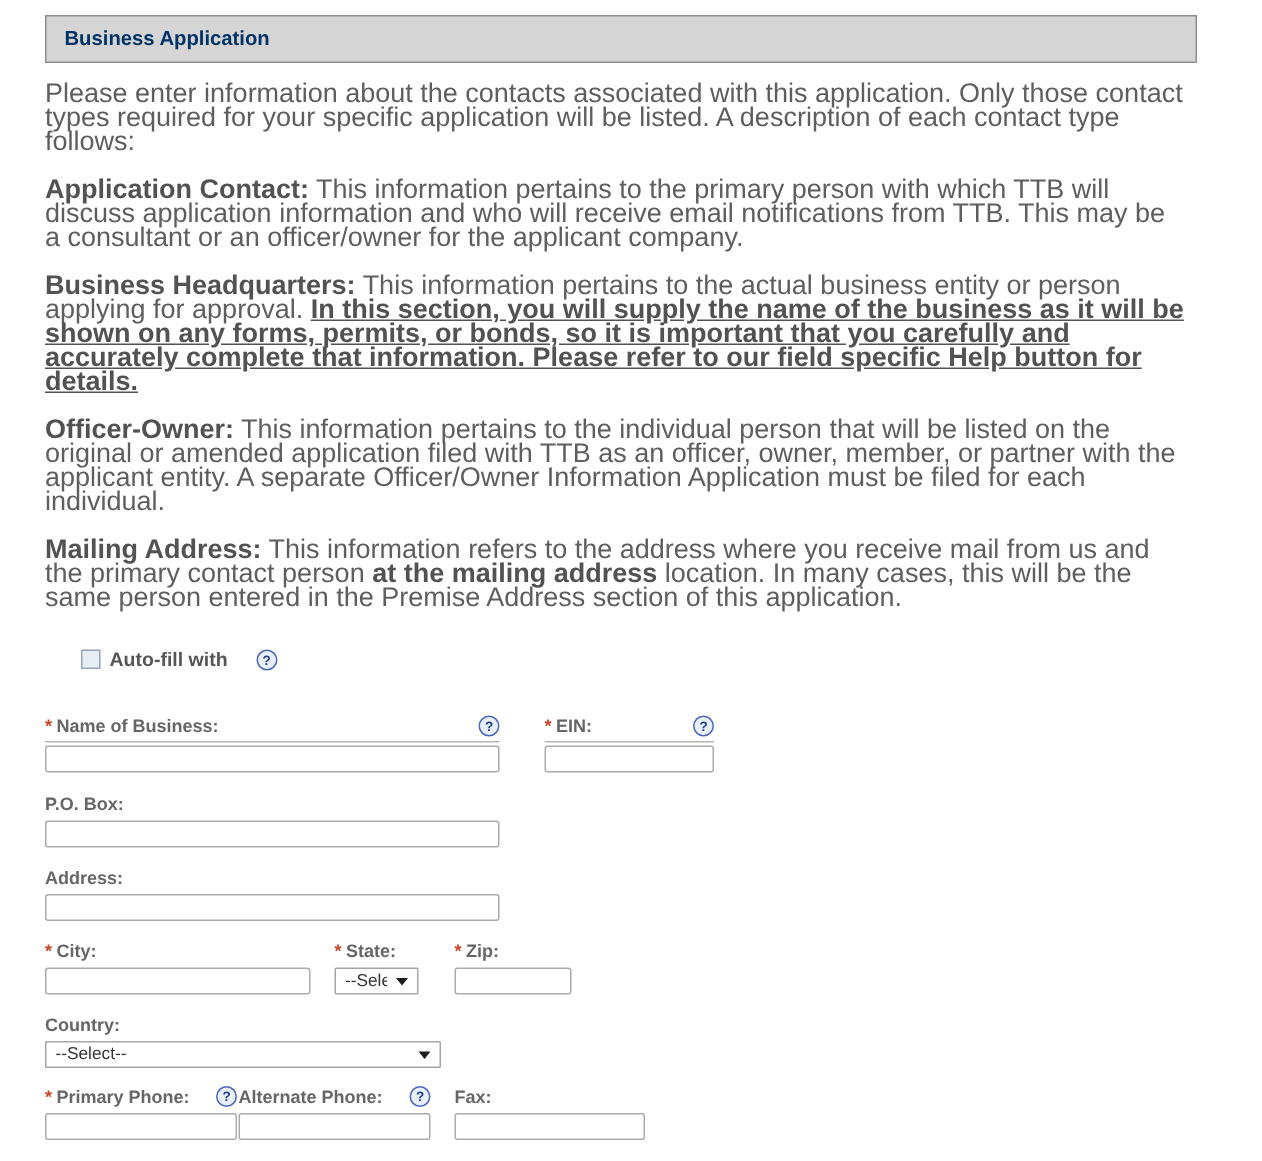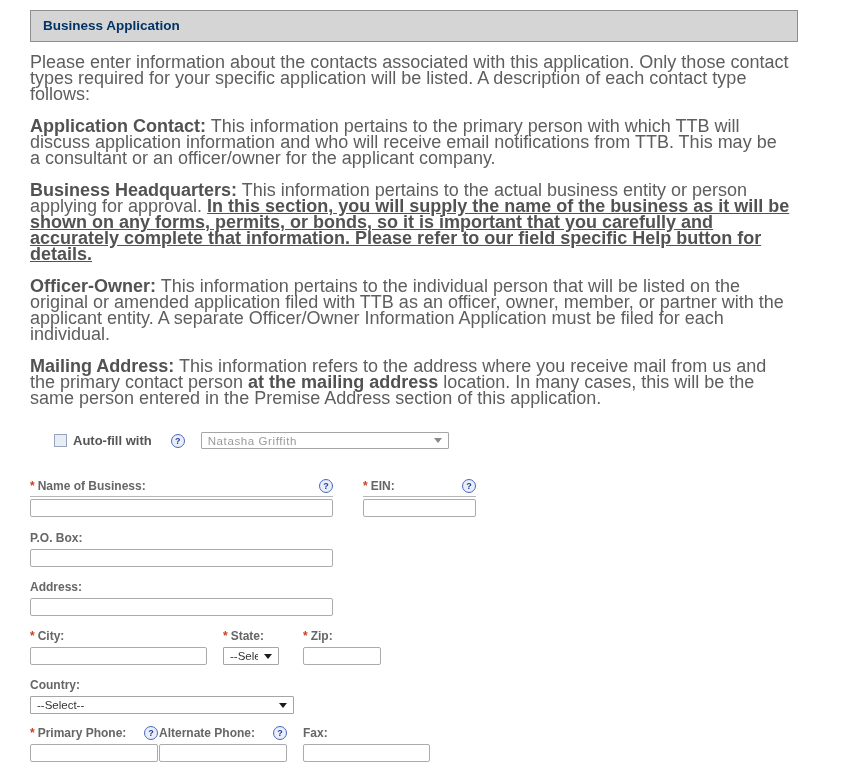--- a/index.html
+++ b/index.html
@@ -163,26 +163,20 @@
 
     <p><strong>Officer-Owner:</strong><span> This information pertains to the individual person that will be listed on the original or amended application filed with TTB as an officer, owner, member, or partner with the applicant entity.  A separate Officer/Owner Information Application must be filed for each individual.</span></p>
 
     <p><strong>Mailing Address:</strong><span> This information refers to the address where you receive mail from us and the primary contact person </span><strong>at the mailing address</strong><span> location.  In many cases, this will be the same person entered in the Premise Address section of this application.</span></p>
   </div>
 
   <div class="autofill-row">
     <span class="cb"></span>
     <span class="autofill-label">Auto-fill with</span>
     <span class="help">?</span>
-    <div class="sel autofill-sel">
-      <span class="sel-text">Natasha Griffith</span>
-      <span class="arrow">
-          <span class="tri gray"></span>
-        </span>
-    </div>
   </div>
 
   <div>
 
     <div class="frm-row mb13">
       <div class="fg w303">
         <div class="lbl underlined">
           <span class="req">*</span>
           <span>Name of Business:</span>
           <span class="spacer"></span>

